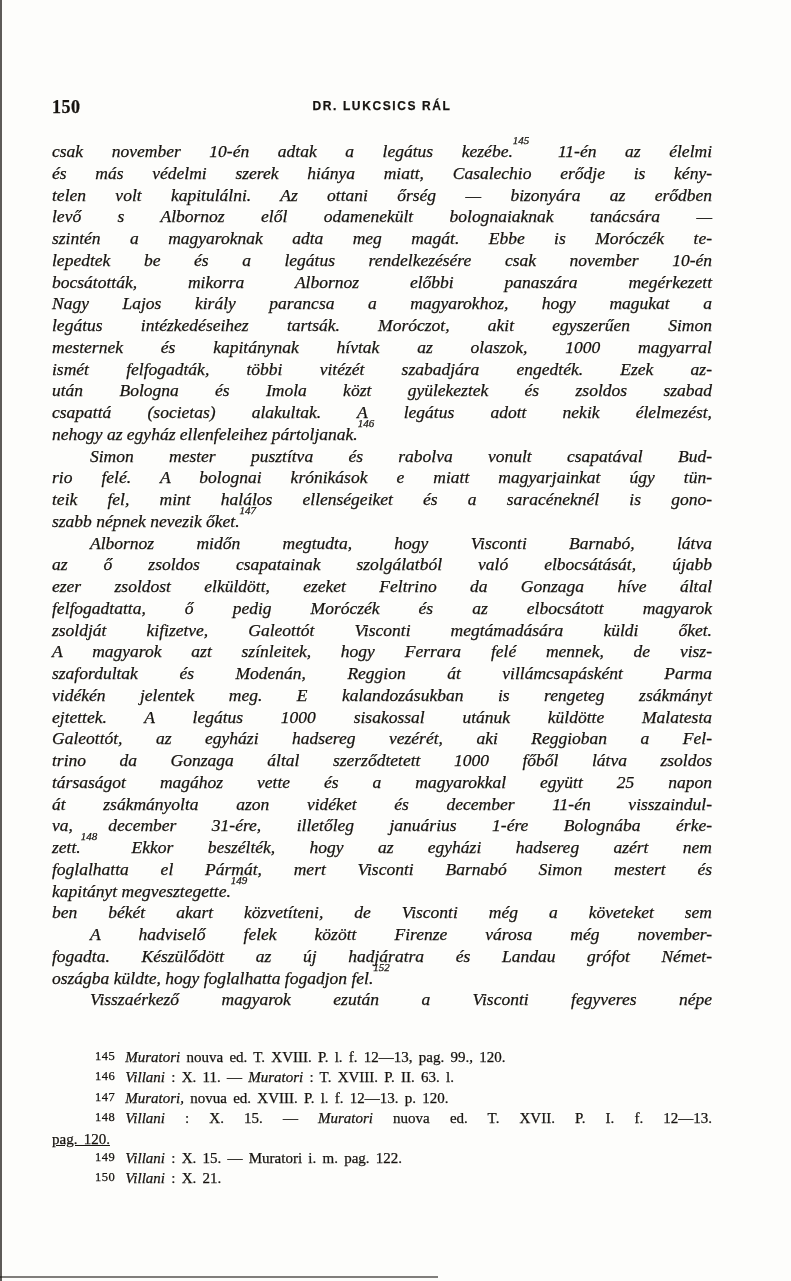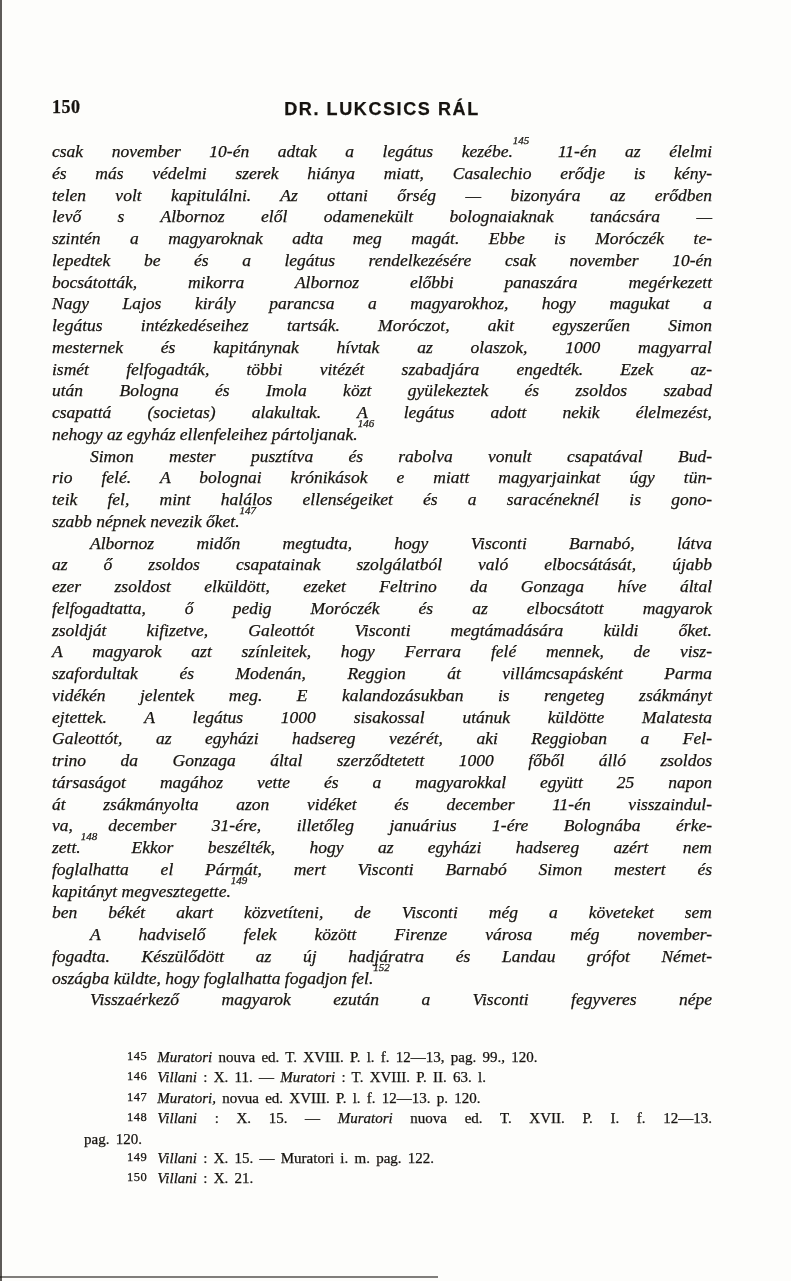--- a/index.html
+++ b/index.html
@@ -20,35 +20,35 @@
   }
   
   .running-header { position:relative; height:20px; }
   .page-num {
     position:absolute; left:0; top:0;
     font-size:18px; font-weight:700; letter-spacing:.5px;
   }
   .header-title {
     display:block; text-align:center;
     font-family:"Liberation Sans","DejaVu Sans",sans-serif;
-    font-size:18px; font-weight:700; letter-spacing:1.6px;
+    font-size:12px; font-weight:700; letter-spacing:1.6px;
     padding-top:2px;
   }
   
   .body-text { margin-top:24px; font-size:17.5px; line-height:21.75px; }
   .para { margin:0; }
   .line { text-align:justify; text-align-last:justify;font-style:italic; }
   .line.last { text-align-last:left; }
   .line.last.jlast { text-align-last:justify; }
   .line.indent { text-indent:38px; }
   sup.fnref { font-size:11px; line-height:0; position:relative; top:-6px; letter-spacing:0; }
   
-  .footnotes { margin-top:37px; font-size:15px; line-height:19.4px;margin-left:32px; }
+  .footnotes { margin-top:37px; font-size:15px; line-height:19.4px; }
   .fn-line { padding-left:43px; text-align:left; word-spacing:2.5px; }
-  .fn-line.cont { padding-left:0; }
+  .fn-line.cont { padding-left:0;text-decoration:underline; }
   .fn-line.just { text-align:justify; text-align-last:justify; }
   .fn-num { font-size:12.5px; position:relative; top:-2px; margin-right:10px; letter-spacing:.5px; }
   .it { font-style:italic; }
   
   .edge-left  { position:absolute; left:0; top:0; width:2px; height:100%; background:rgba(25,22,18,.7); }
   .edge-bottom{ position:absolute; left:0; bottom:3px; width:438px; height:2px; background:rgba(25,22,18,.55); }
 </style>
 </head>
 <body>
 
@@ -85,21 +85,21 @@
         <div class="line indent"><span>Albornoz midőn megtudta, hogy Visconti Barnabó, látva</span></div>
         <div class="line"><span>az ő zsoldos csapatainak szolgálatból való elbocsátását, újabb</span></div>
         <div class="line"><span>ezer zsoldost elküldött, ezeket Feltrino da Gonzaga híve által</span></div>
         <div class="line"><span>felfogadtatta, ő pedig Moróczék és az elbocsátott magyarok</span></div>
         <div class="line"><span>zsoldját kifizetve, Galeottót Visconti megtámadására küldi őket.</span></div>
         <div class="line"><span>A magyarok azt színleitek, hogy Ferrara felé mennek, de visz-</span></div>
         <div class="line"><span>szafordultak és Modenán, Reggion át villámcsapásként Parma</span></div>
         <div class="line"><span>vidékén jelentek meg. E kalandozásukban is rengeteg zsákmányt</span></div>
         <div class="line"><span>ejtettek. A legátus 1000 sisakossal utánuk küldötte Malatesta</span></div>
         <div class="line"><span>Galeottót, az egyházi hadsereg vezérét, aki Reggioban a Fel-</span></div>
-        <div class="line"><span>trino da Gonzaga által szerződtetett 1000 főből álló zsoldos</span></div>
+        <div class="line"><span>trino da Gonzaga által szerződtetett 1000 főből látva zsoldos</span></div>
         <div class="line"><span>társaságot magához vette és a magyarokkal együtt 25 napon</span></div>
         <div class="line"><span>át zsákmányolta azon vidéket és december 11-én visszaindul-</span></div>
         <div class="line"><span>va, december 31-ére, illetőleg januárius 1-ére Bolognába érke-</span></div>
         <div class="line"><span>zett.</span><sup class="fnref">148</sup><span> Ekkor beszélték, hogy az egyházi hadsereg azért nem</span></div>
         <div class="line"><span>foglalhatta el Pármát, mert Visconti Barnabó Simon mestert és</span></div>
         <div class="line last"><span>kapitányt megvesztegette.</span><sup class="fnref">149</sup></div>
       </div>
       <div class="para">
         <div class="line"><span>ben békét akart közvetíteni, de Visconti még a követeket sem</span></div>
         <div class="line indent"><span>A hadviselő felek között Firenze városa még november-</span></div>

